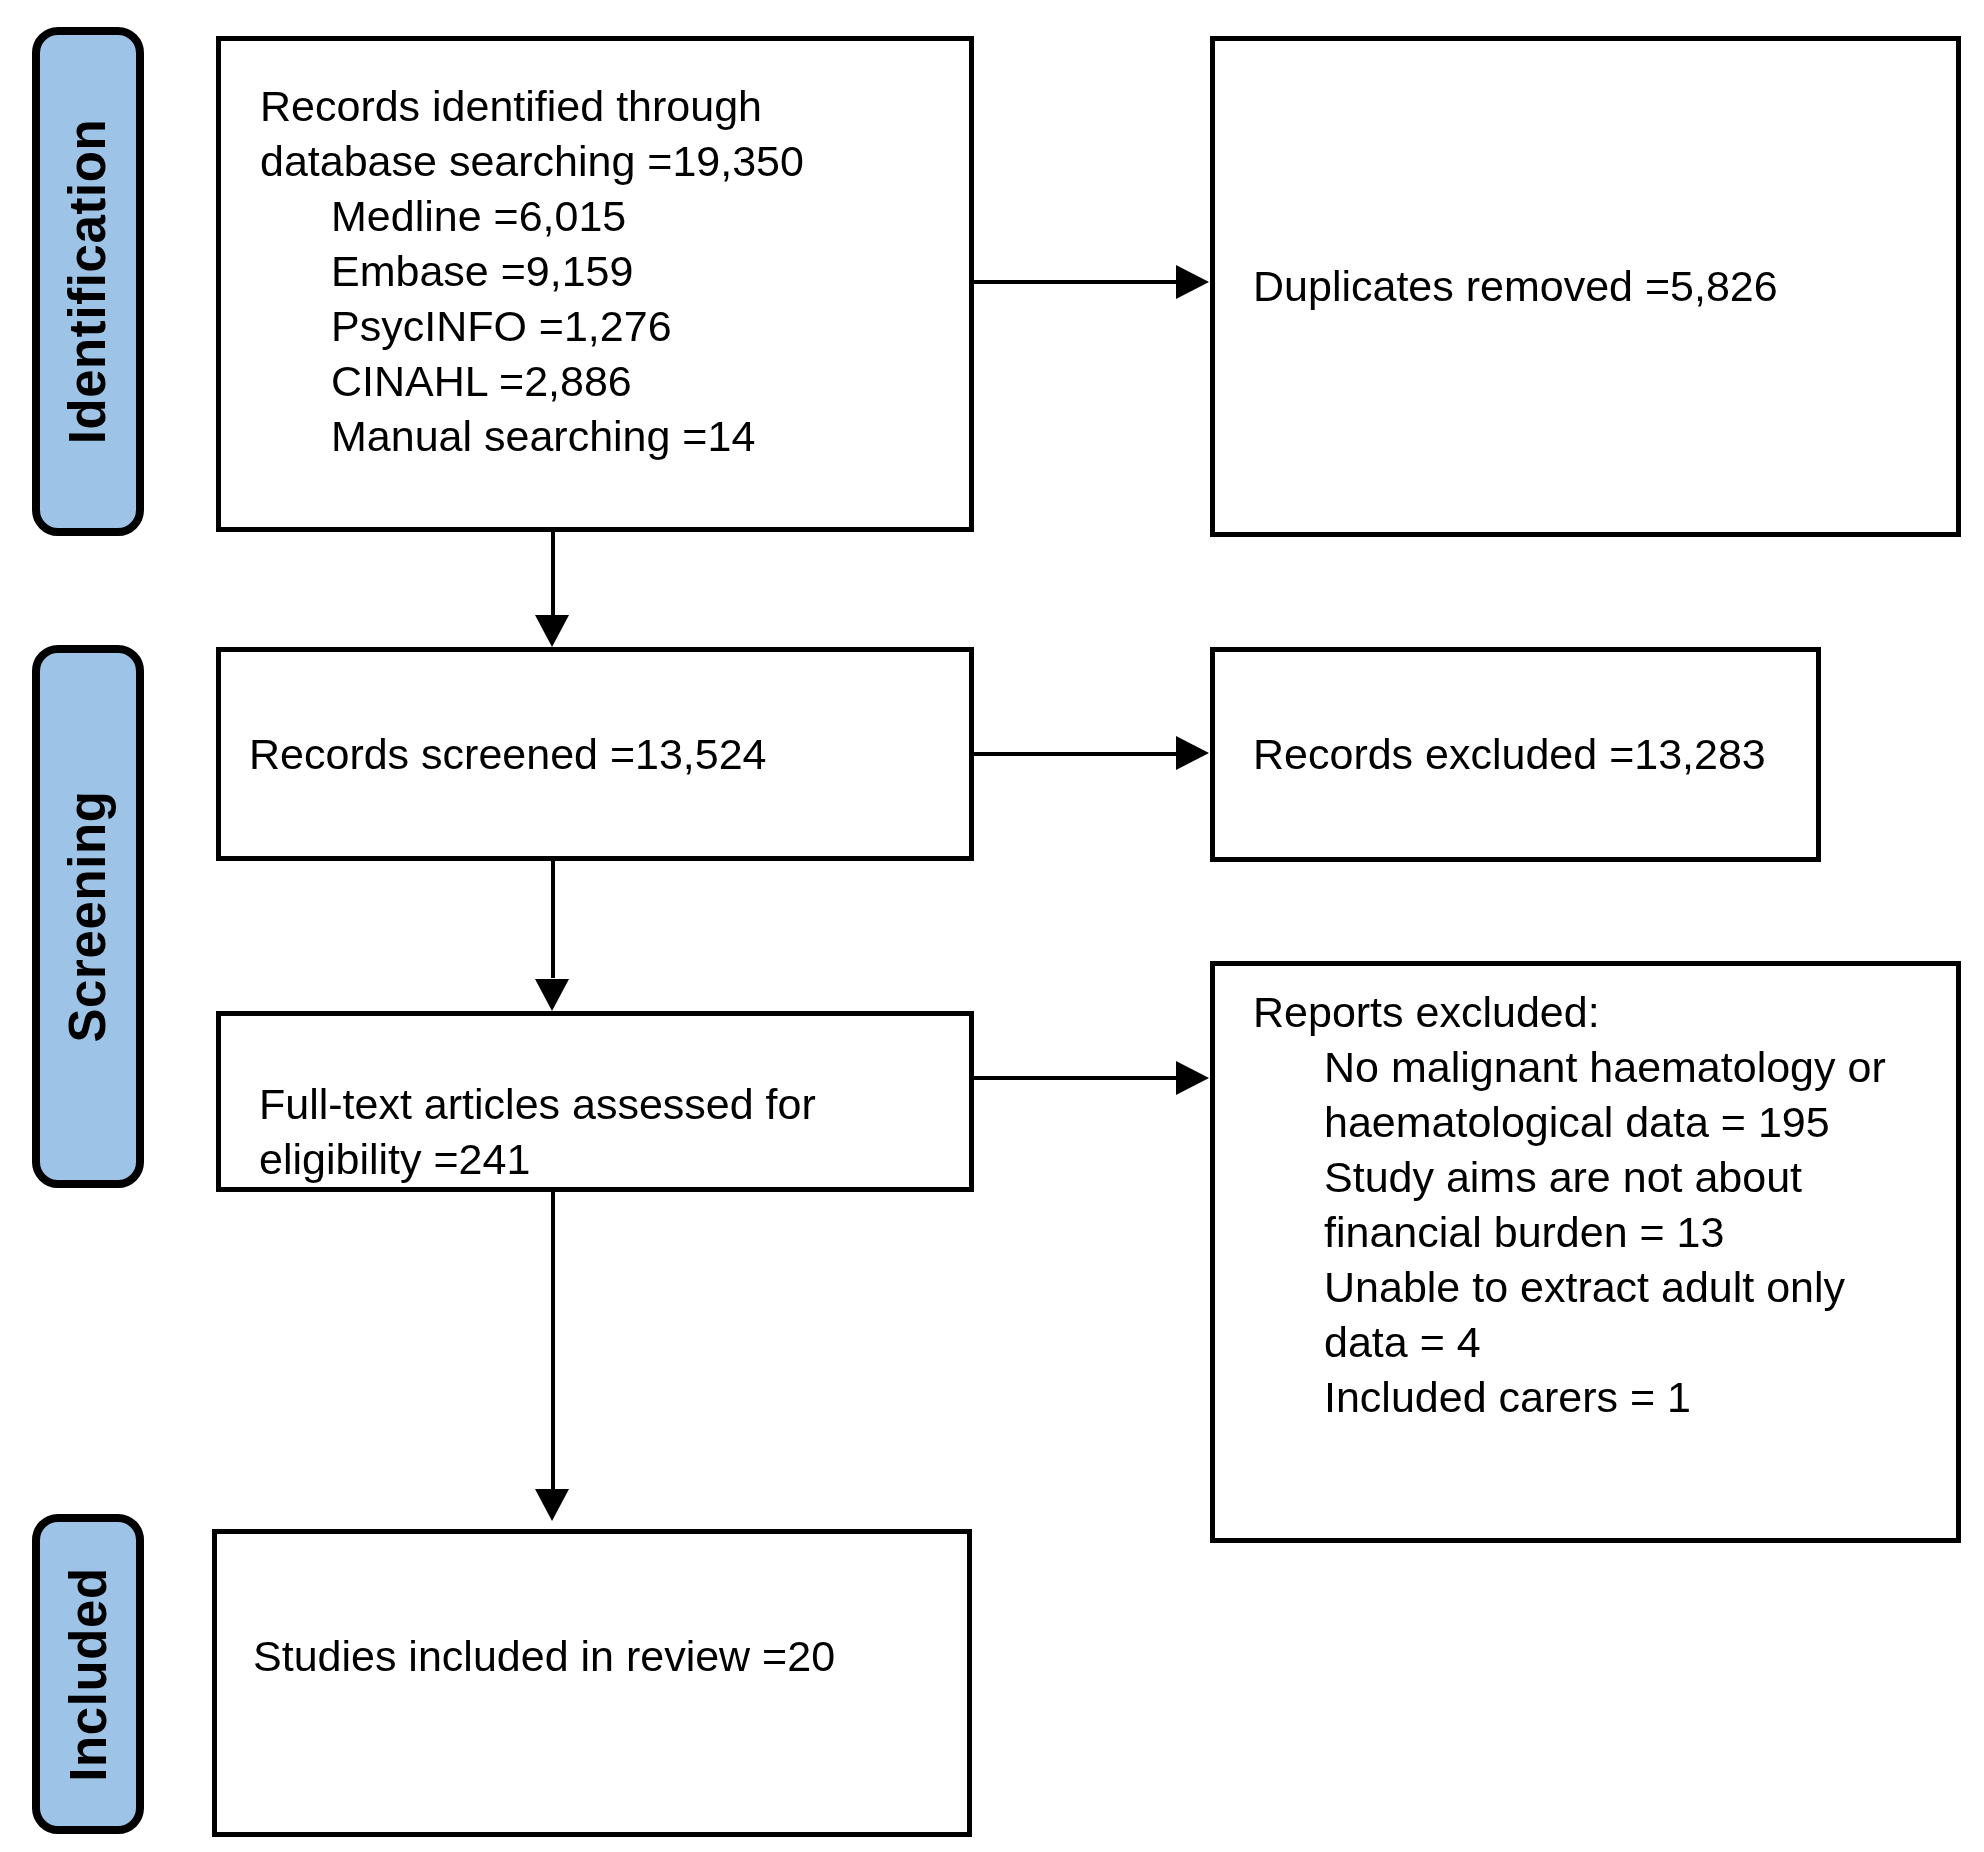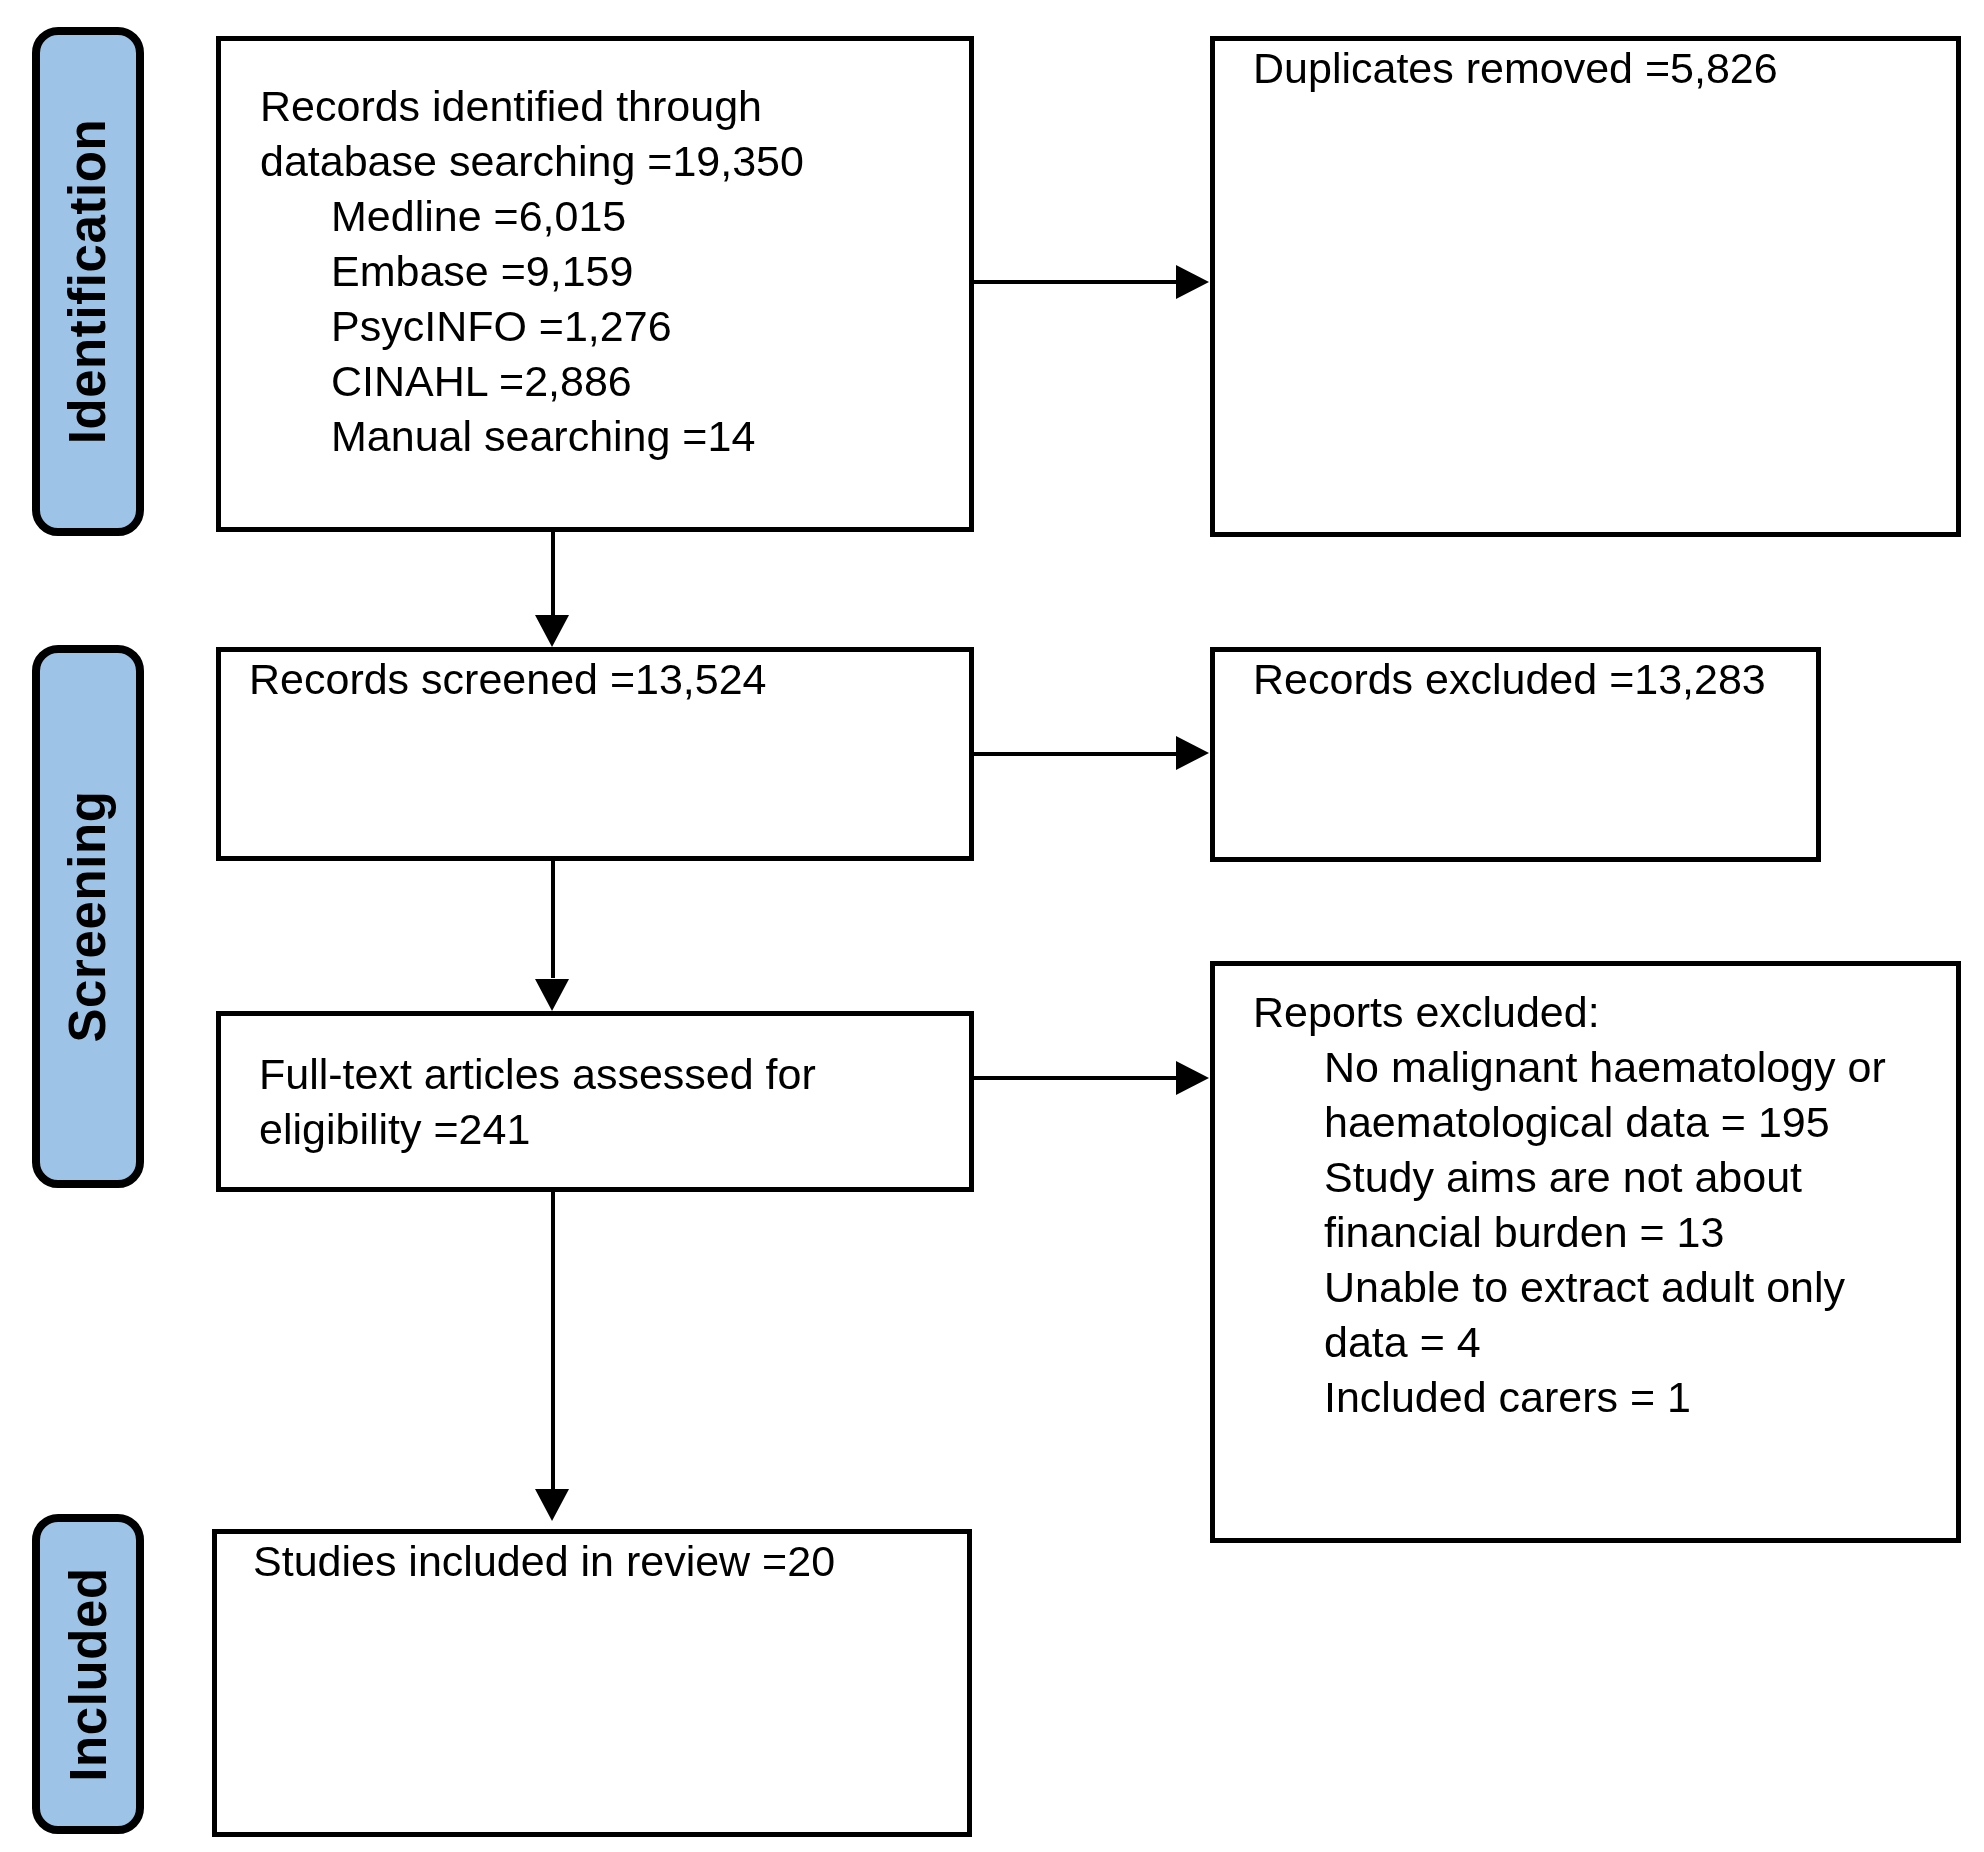--- a/index.html
+++ b/index.html
@@ -14,22 +14,22 @@
   
   .box {
     position: absolute;
     box-sizing: border-box;
     background: #ffffff;
     border: 5.6px solid var(--line-color, #000);
     font-size: 43px;
     line-height: 55px;
     color: #000000;
   }
-  .box.center { display: flex; }
-  .box.center-col { display: flex; flex-direction: column; justify-content: center; }
+  .box.center { display: flex; align-items: center; }
+  .box.center-col { display: flex; flex-direction: column; justify-content: flex-end; }
   .line { white-space: nowrap; }
   .line.indent { padding-left: 71px; }
   
   .stage {
     position: absolute;
     box-sizing: border-box;
     background: var(--stage-fill, #9DC3E6);
     border: 8px solid var(--line-color, #000);
     border-radius: 26px;
     display: flex;

